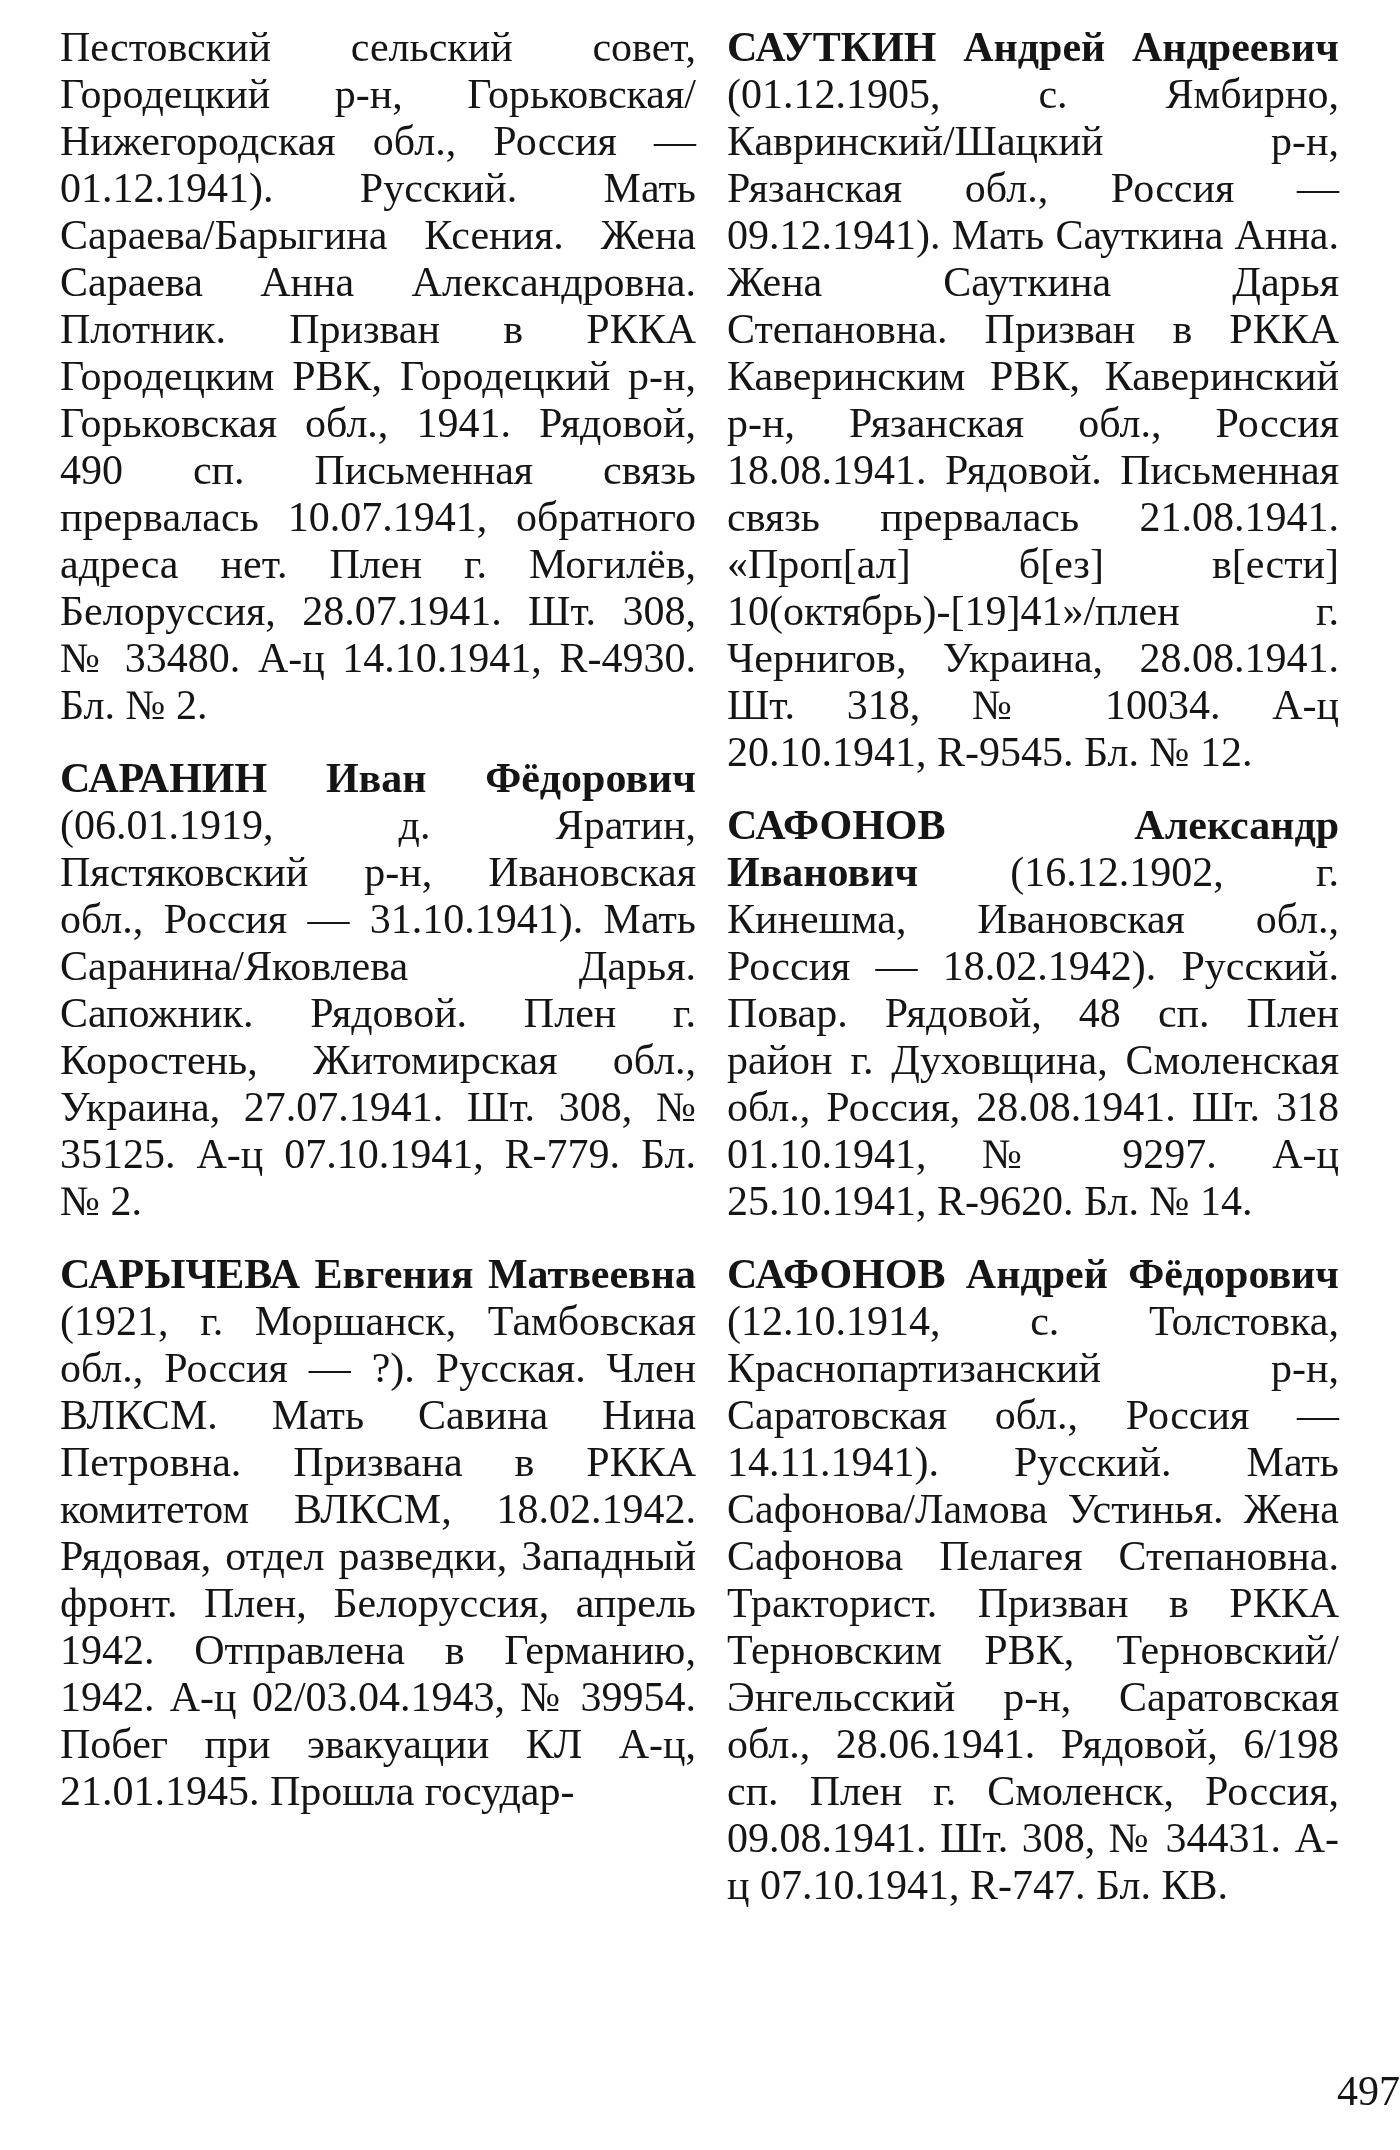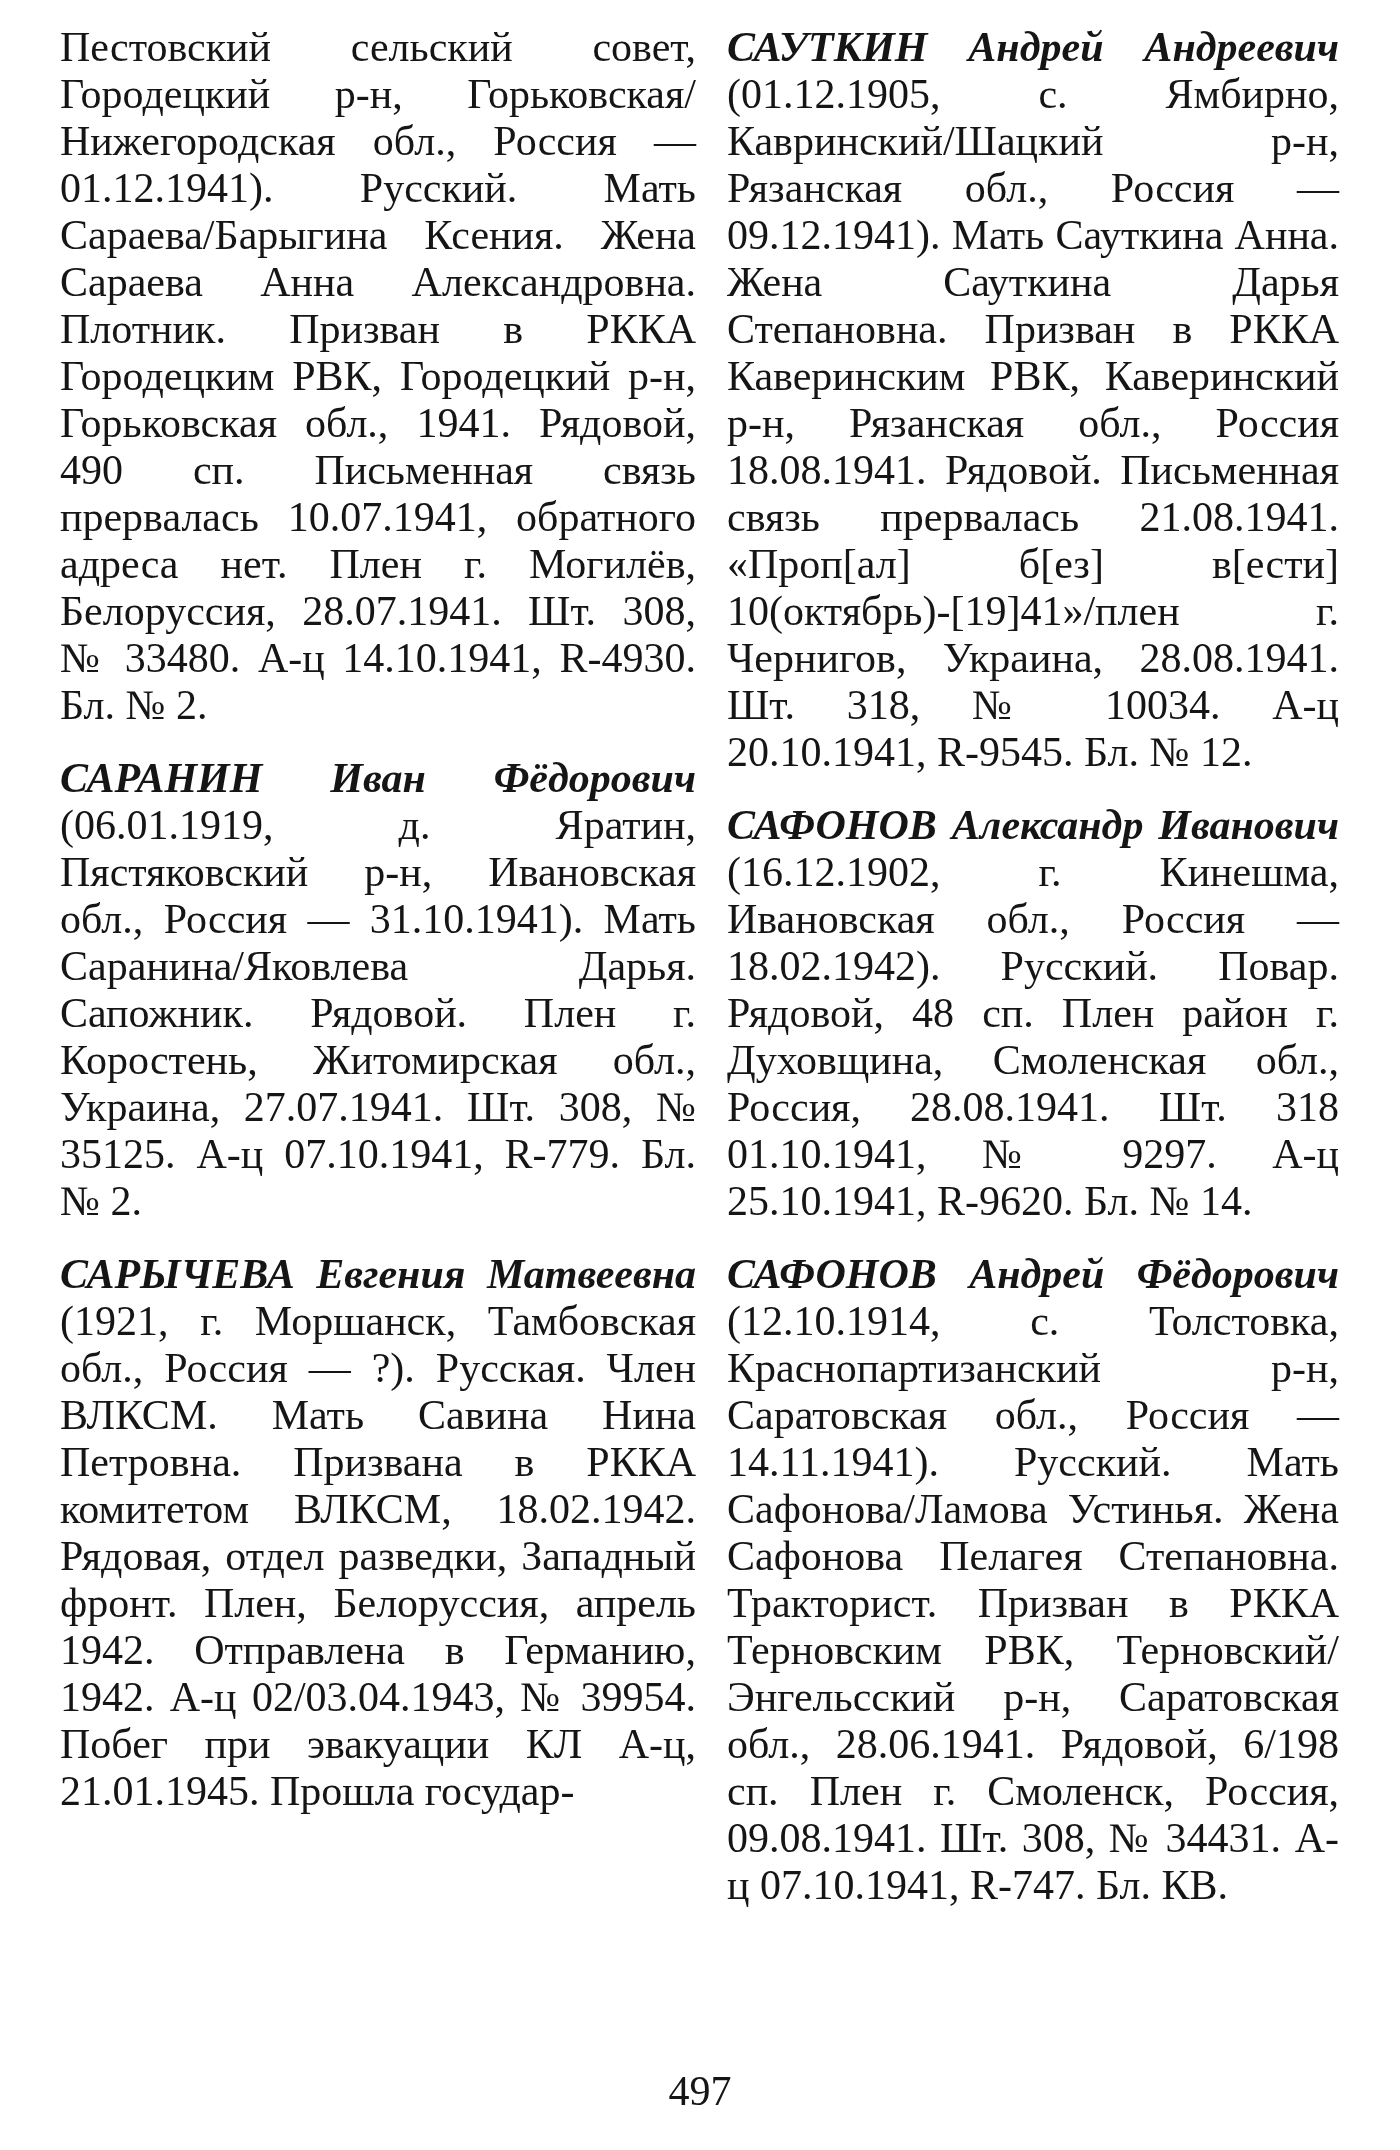--- a/index.html
+++ b/index.html
@@ -24,28 +24,27 @@
     overflow-wrap: break-word;
   }
   .col-left  { left: 60px;  width: 636px; }
   .col-right { left: 727px; width: 612px; }
   p.entry {
     margin: 0 0 26px 0;
     padding: 0;
   }
   .entry-name {
     font-weight: 700;
-    font-style: italic;
   }
   .page-number {
     position: absolute;
     top: 2068px;
     left: 0;
     width: 1400px;
-    text-align: center;
+    text-align: right;
     font-size: 42px;
     line-height: 47px;
   }
 </style>
 </head>
 <body>
 
 <div>
 
   <div class="col col-left">

